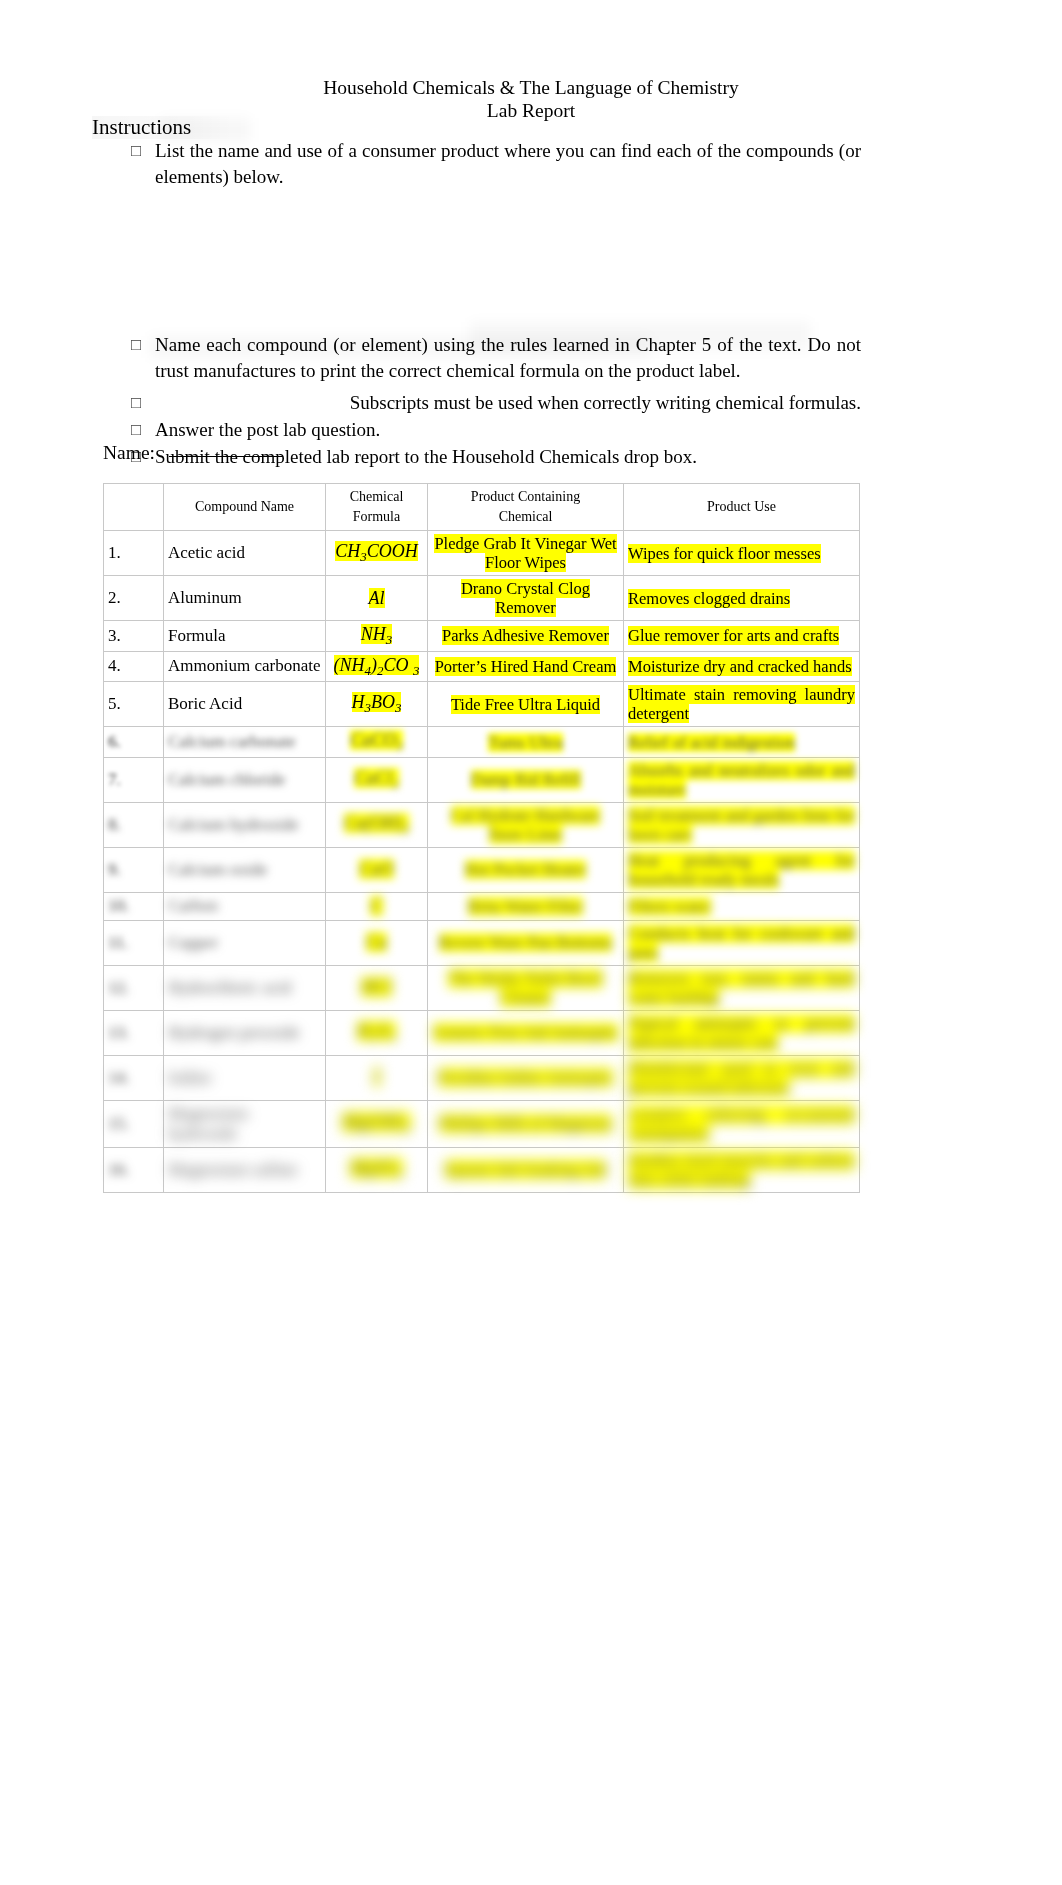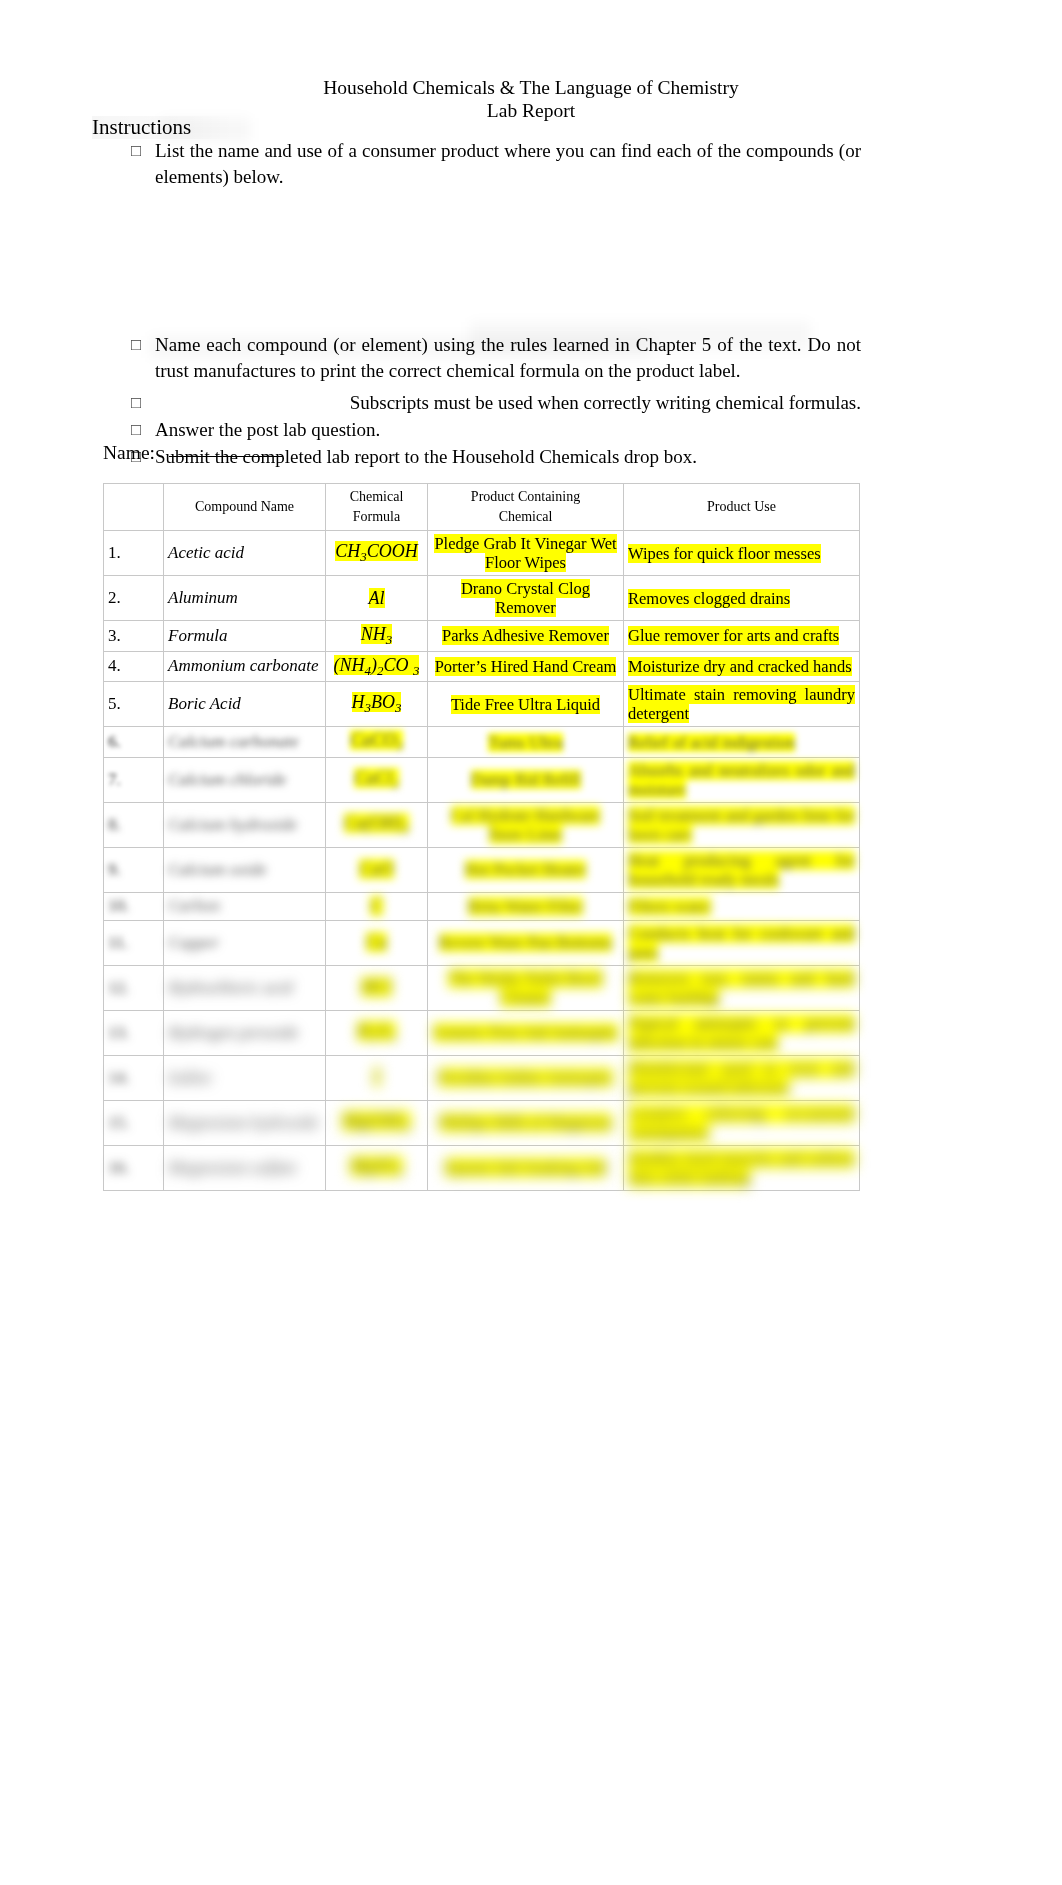--- a/index.html
+++ b/index.html
@@ -127,21 +127,21 @@
   }
   col.c-num   { width: 60px; }
   col.c-name  { width: 162px; }
   col.c-form  { width: 102px; }
   col.c-prod  { width: 196px; }
   col.c-use   { width: 236px; }
 
   thead td { text-align: center; font-size: 14px; line-height: 20px; padding: 10px 4px; }
 
   td.num  { text-align: left; padding-left: 26px; font-size: 17px; }
-  td.name { text-align: left; padding-left: 10px; font-size: 17px; font-style: italic; }
+  td.name { text-align: left; padding-left: 10px; font-size: 17px; }
   td.form { text-align: center; font-size: 18px; font-style: italic; }
   td.prod { text-align: center; font-size: 16.5px; line-height: 19px; }
   td.use  { text-align: justify; text-justify: inter-word; font-size: 16.5px; line-height: 19px; padding-left: 8px; padding-right: 6px; }
 
   .hl { background: #ffff00; }
 
   sub { font-size: 0.72em; vertical-align: -0.28em; }
 
   
   .blur1 { filter: blur(2.2px); }

